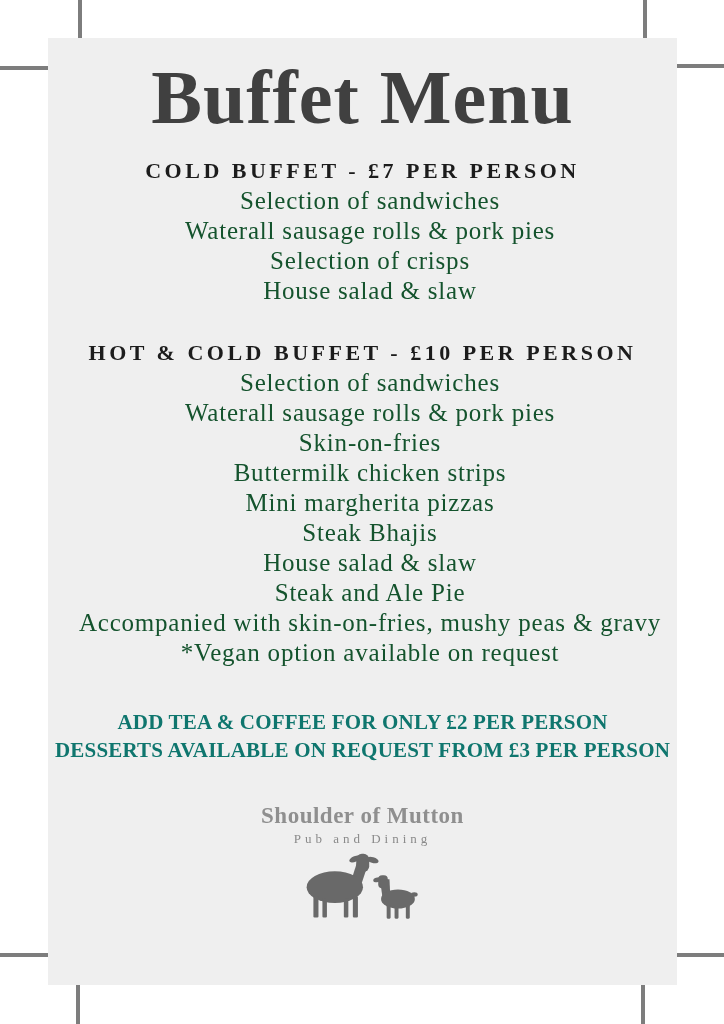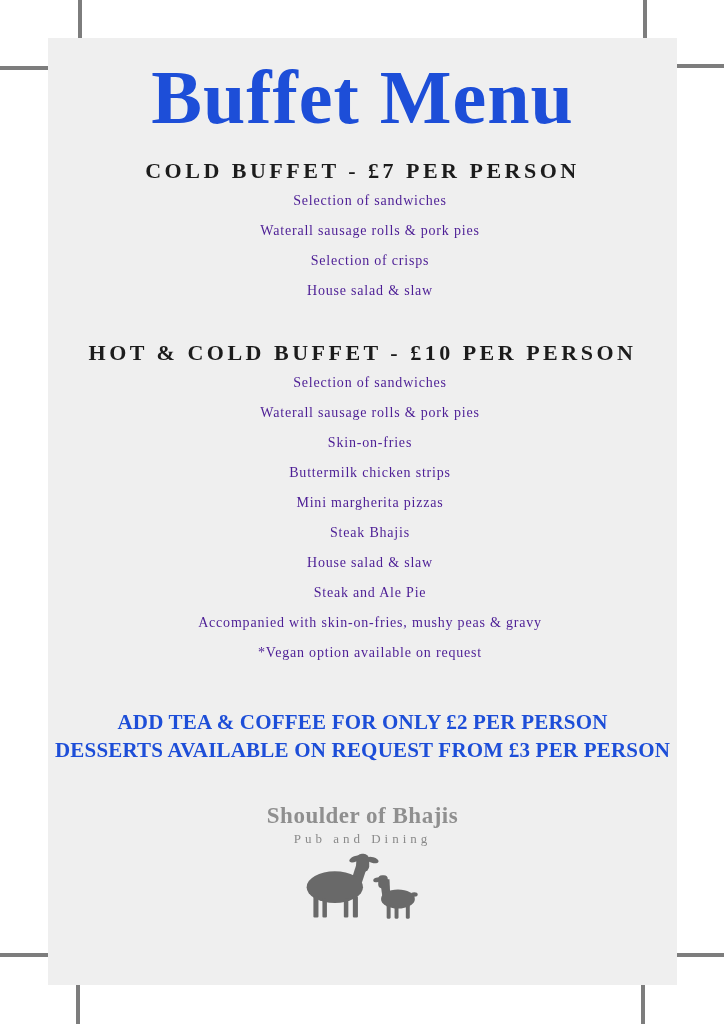--- a/index.html
+++ b/index.html
@@ -33,51 +33,51 @@
     text-align: center;
     color: #242424;
   }
 
   .title {
     margin: 18px 0 0 0;
     font-size: 76px;
     line-height: 1.1;
     font-weight: 700;
     letter-spacing: 1px;
-    color: #1d4ed8;
+    color: #404040;
   }
 
   .section-heading {
     font-weight: 700;
     font-size: 22px;
     line-height: 30px;
     letter-spacing: 3.5px;
     color: #1c1c1c;
     white-space: nowrap;
   }
   .sh-1 { margin-top: 16px; }
   .sh-2 { margin-top: 32px; }
   .sh-3 { margin-top: 22px; }
 
   .item {
-    font-size: 14px;
+    font-size: 25px;
     line-height: 30px;
     letter-spacing: 0.8px;
-    color: #4c1d95;
+    color: #14532d;
     white-space: nowrap;
     padding-left: 15px;
   }
 
   .footer-notes { margin-top: 40px; }
   .footer-note {
     font-weight: 700;
     font-size: 21px;
     line-height: 28px;
     letter-spacing: 0.2px;
-    color: #1d4ed8;
+    color: #0f766e;
     white-space: nowrap;
   }
 
   .brand { margin-top: 38px; }
   .brand-name {
     color: #8f8f8f;
     font-weight: 700;
     font-size: 23px;
     line-height: 27px;
     letter-spacing: 0.5px;
@@ -126,21 +126,21 @@
     <div class="item">Accompanied with skin-on-fries, mushy peas &amp; gravy</div>
     <div class="item">*Vegan option available on request</div>
   </section>
 
   <div class="footer-notes">
     <div class="footer-note">ADD TEA &amp; COFFEE FOR ONLY £2 PER PERSON</div>
     <div class="footer-note">DESSERTS AVAILABLE ON REQUEST FROM £3 PER PERSON</div>
   </div>
 
   <div class="brand">
-    <div class="brand-name">Shoulder of Bhajis</div>
+    <div class="brand-name">Shoulder of Mutton</div>
     <div class="brand-tagline">Pub and Dining</div>
     <div class="sheep-wrap">
       <svg width="124" height="68" viewBox="0 0 220 120" xmlns="http://www.w3.org/2000/svg" aria-hidden="true">
         <g fill="#696969">
 
           <ellipse cx="96" cy="12" rx="11" ry="5" transform="rotate(-22 96 12)"></ellipse>
           <ellipse cx="127" cy="14" rx="11" ry="5" transform="rotate(16 127 14)"></ellipse>
           <rect x="98" y="3" width="23" height="32" rx="10"></rect>
           <polygon points="88,54 102,10 121,15 106,60"></polygon>
           <ellipse cx="60" cy="62" rx="50" ry="28"></ellipse>

